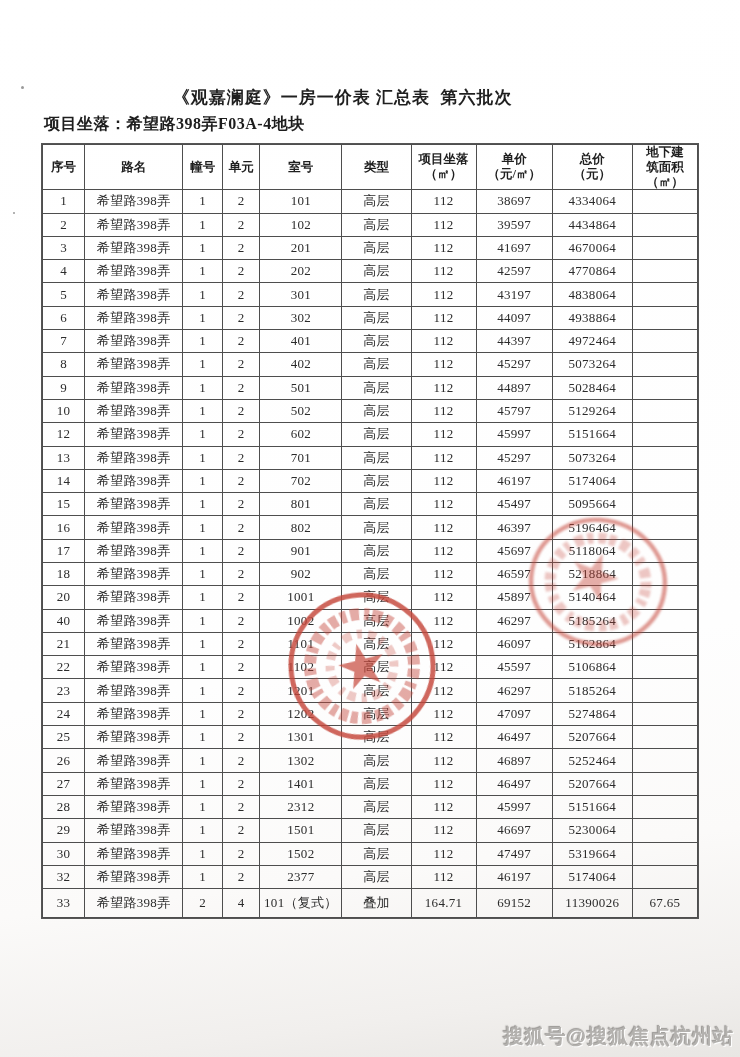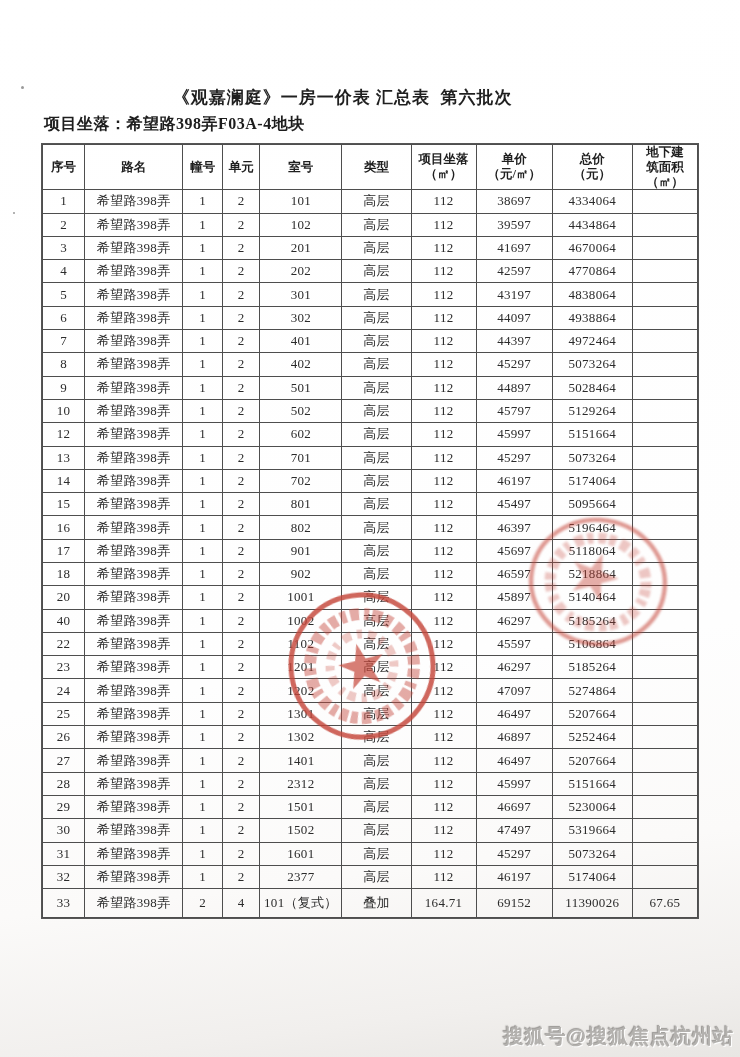--- a/index.html
+++ b/index.html
@@ -314,20 +314,32 @@
           <td>1</td>
           <td>2</td>
           <td>1002</td>
           <td>高层</td>
           <td>112</td>
           <td>46297</td>
           <td>5185264</td>
           <td></td>
         </tr>
         <tr>
+          <td>21</td>
+          <td>希望路398弄</td>
+          <td>1</td>
+          <td>2</td>
+          <td>1101</td>
+          <td>高层</td>
+          <td>112</td>
+          <td>46097</td>
+          <td>5162864</td>
+          <td></td>
+        </tr>
+        <tr>
           <td>22</td>
           <td>希望路398弄</td>
           <td>1</td>
           <td>2</td>
           <td>1102</td>
           <td>高层</td>
           <td>112</td>
           <td>45597</td>
           <td>5106864</td>
           <td></td>
@@ -419,32 +431,20 @@
         <tr>
           <td>30</td>
           <td>希望路398弄</td>
           <td>1</td>
           <td>2</td>
           <td>1502</td>
           <td>高层</td>
           <td>112</td>
           <td>47497</td>
           <td>5319664</td>
-          <td></td>
-        </tr>
-        <tr>
-          <td>31</td>
-          <td>希望路398弄</td>
-          <td>1</td>
-          <td>2</td>
-          <td>1601</td>
-          <td>高层</td>
-          <td>112</td>
-          <td>45297</td>
-          <td>5073264</td>
           <td></td>
         </tr>
         <tr>
           <td>32</td>
           <td>希望路398弄</td>
           <td>1</td>
           <td>2</td>
           <td>2377</td>
           <td>高层</td>
           <td>112</td>

